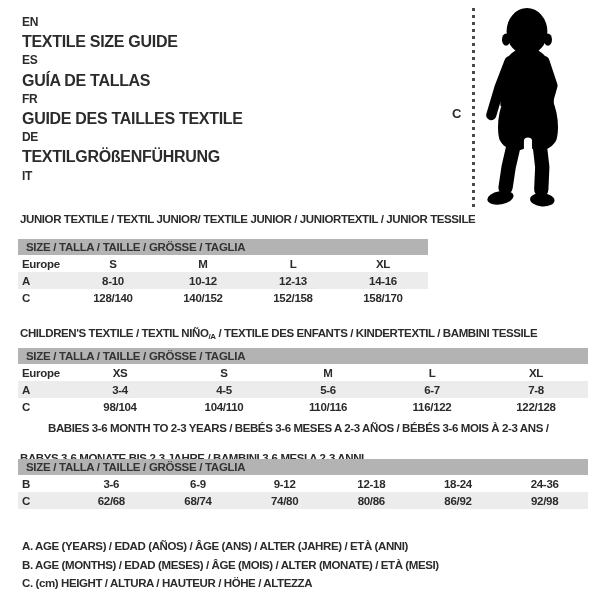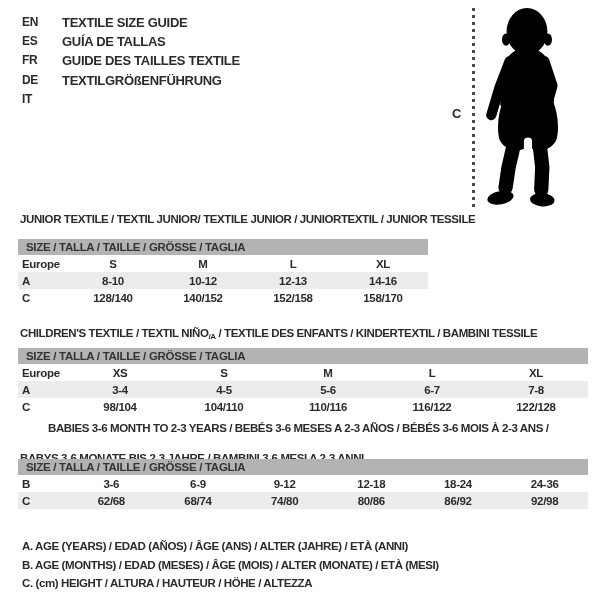--- a/index.html
+++ b/index.html
@@ -11,23 +11,23 @@
   html,body{margin:0;padding:0;}
   body{
     width:600px;height:600px;position:relative;background:#ffffff;
     font-family:"Liberation Sans",sans-serif;color:var(--text);
     overflow:hidden;
   }
   .abs{position:absolute;}
 
   
   .lang-block{left:22px;top:13px;}
-  .lang-row{display:flex;line-height:19.2px;}
+  .lang-row{display:flex;line-height:19.2px;flex-direction:column;}
   .lang-code{width:40px;font-weight:700;font-size:12px;letter-spacing:-0.3px;}
-  .lang-label{font-weight:700;font-size:13px;letter-spacing:-0.3px;white-space:nowrap;}
+  .lang-label{font-weight:700;font-size:16px;letter-spacing:-0.3px;white-space:nowrap;}
 
   
   .height-line{
     left:472px;top:8px;width:3px;height:201px;
     background:repeating-linear-gradient(to bottom,#4a4a4a 0 3px,transparent 3px 7px);
   }
   .height-marker{left:452px;top:106px;font-weight:700;font-size:13px;}
   .baby-svg{left:477px;top:6px;width:102px;height:204px;}
 
   

